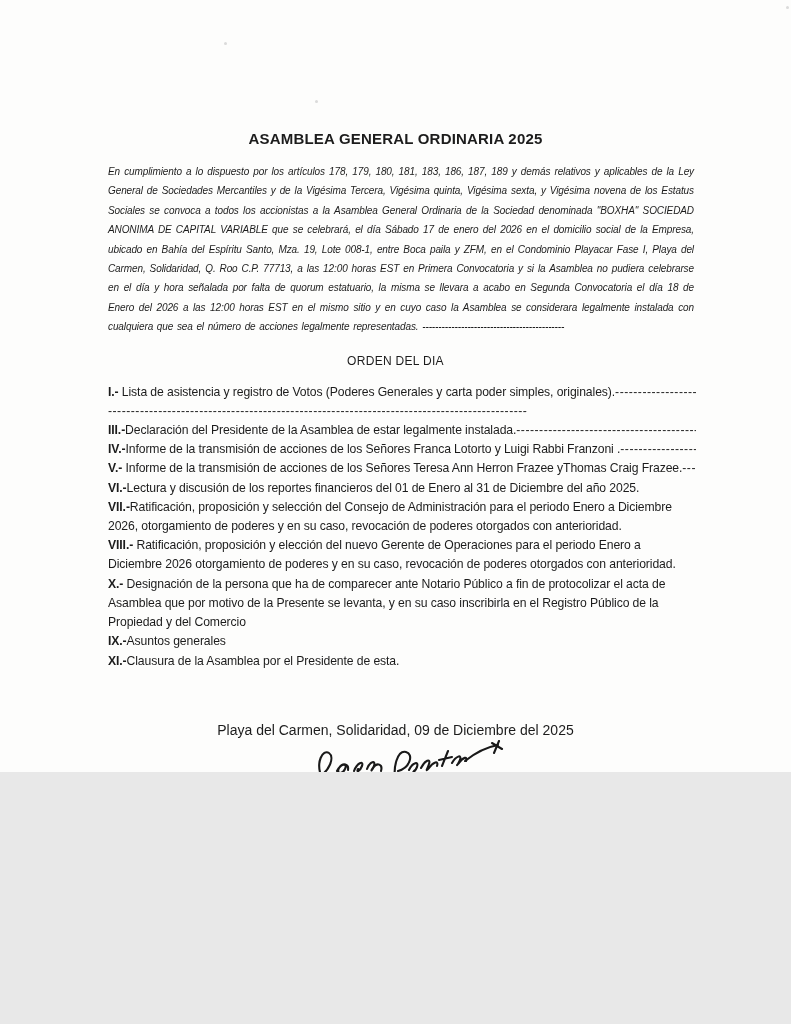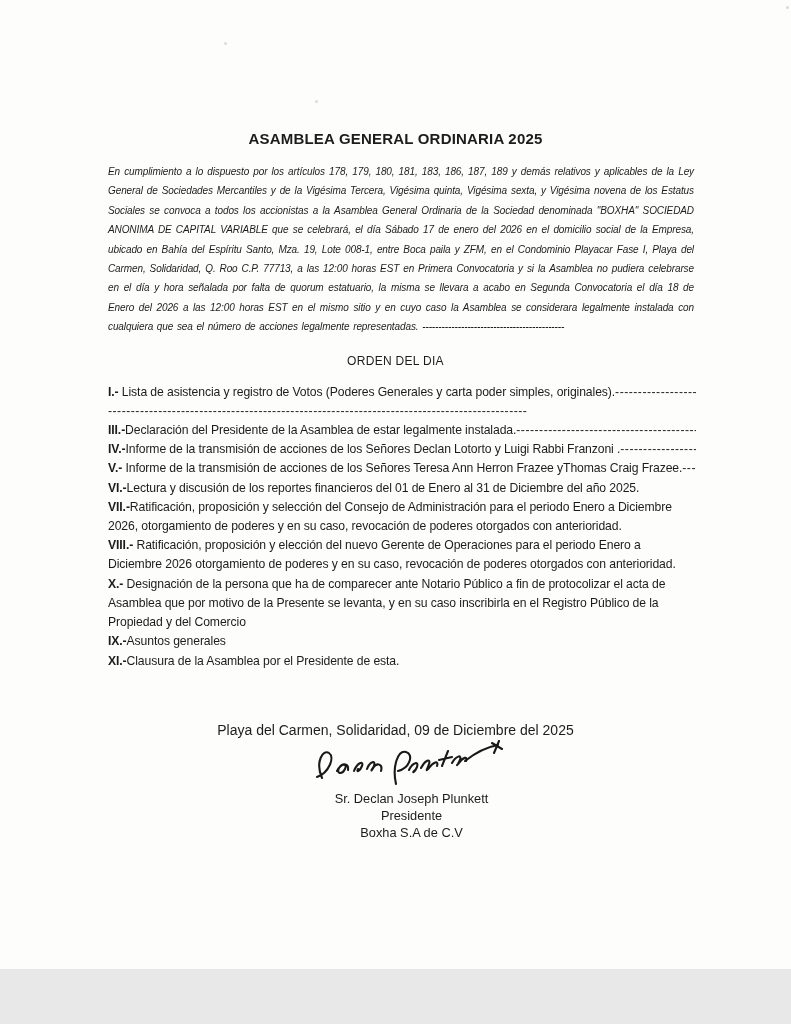--- a/index.html
+++ b/index.html
@@ -1,18 +1,18 @@
 <!DOCTYPE html>
 <html><head>
 <meta charset="utf-8">
 <style>
   html,body{margin:0;padding:0;background:#e8e8e8;}
   .page{
     position:relative;
-    width:791px;height:969px;
+    width:791px;height:772px;
     margin:0 auto;
     background:#fdfdfc;
     overflow:hidden;
     font-family:"Liberation Sans","DejaVu Sans",sans-serif;
     color:#1c1c1c;
     -webkit-font-smoothing:antialiased;
   }
   .title{
     margin:0;
     padding-top:130px;
@@ -96,21 +96,21 @@
     <p class="item row">
         <span class="fill">--------------------------------------------------------------------------------------------</span>
       </p>
 
     <p class="item row">
         <span class="itemtext"><b>III.-</b><span>Declaración del Presidente de la Asamblea de estar legalmente instalada. </span></span>
         <span class="fill">--------------------------------------------------------------------</span>
       </p>
 
     <p class="item row">
-        <span class="itemtext"><b>IV.-</b><span>Informe de la transmisión de acciones de los Señores  Declan Lotorto y Luigi Rabbi Franzoni  .</span></span>
+        <span class="itemtext"><b>IV.-</b><span>Informe de la transmisión de acciones de los Señores  Franca Lotorto y Luigi Rabbi Franzoni  .</span></span>
         <span class="fill">----------------------------------</span>
       </p>
 
     <p class="item row">
         <span class="itemtext"><b>V.-</b><span> Informe de la transmisión de acciones de los Señores Teresa Ann Herron Frazee yThomas Craig Frazee.</span></span>
         <span class="fill">----------</span>
       </p>
 
     <p class="item"><b>VI.-</b><span>Lectura y discusión de los reportes financieros del 01 de Enero al 31 de Diciembre del año 2025.</span></p>
 

